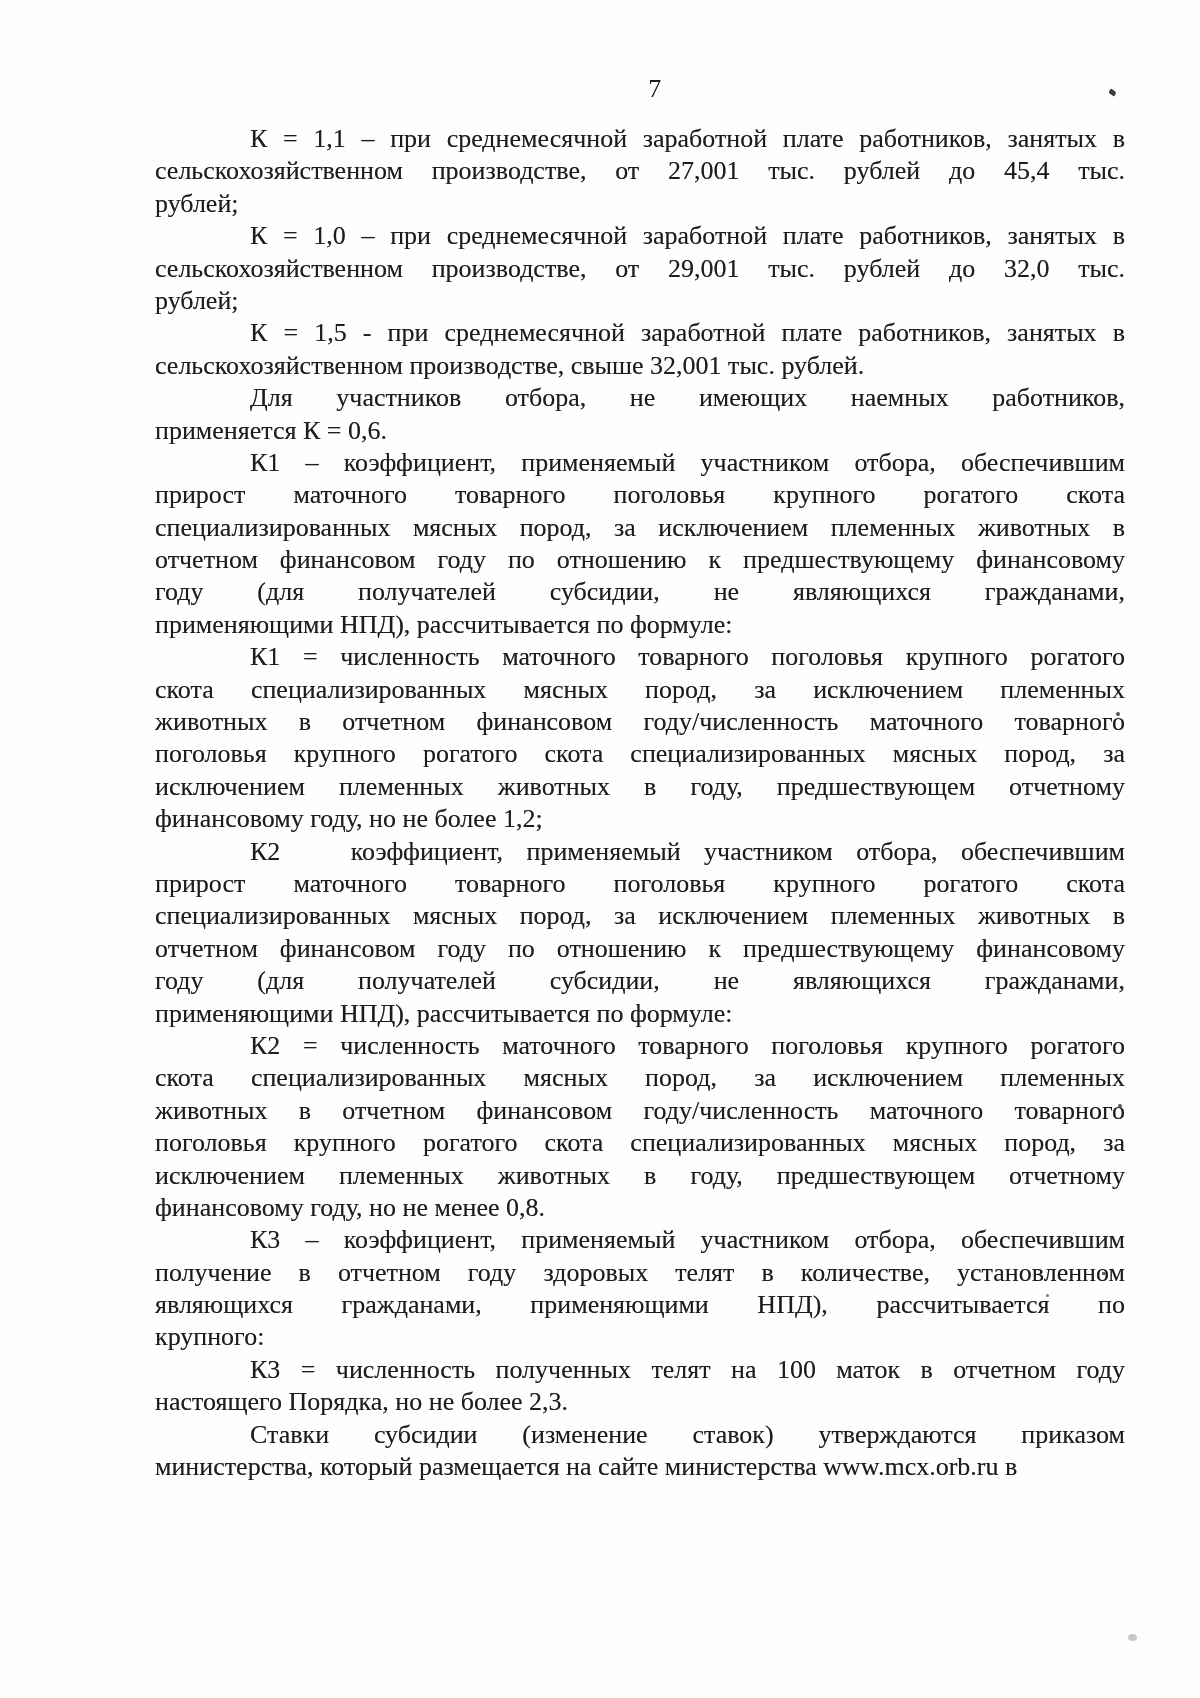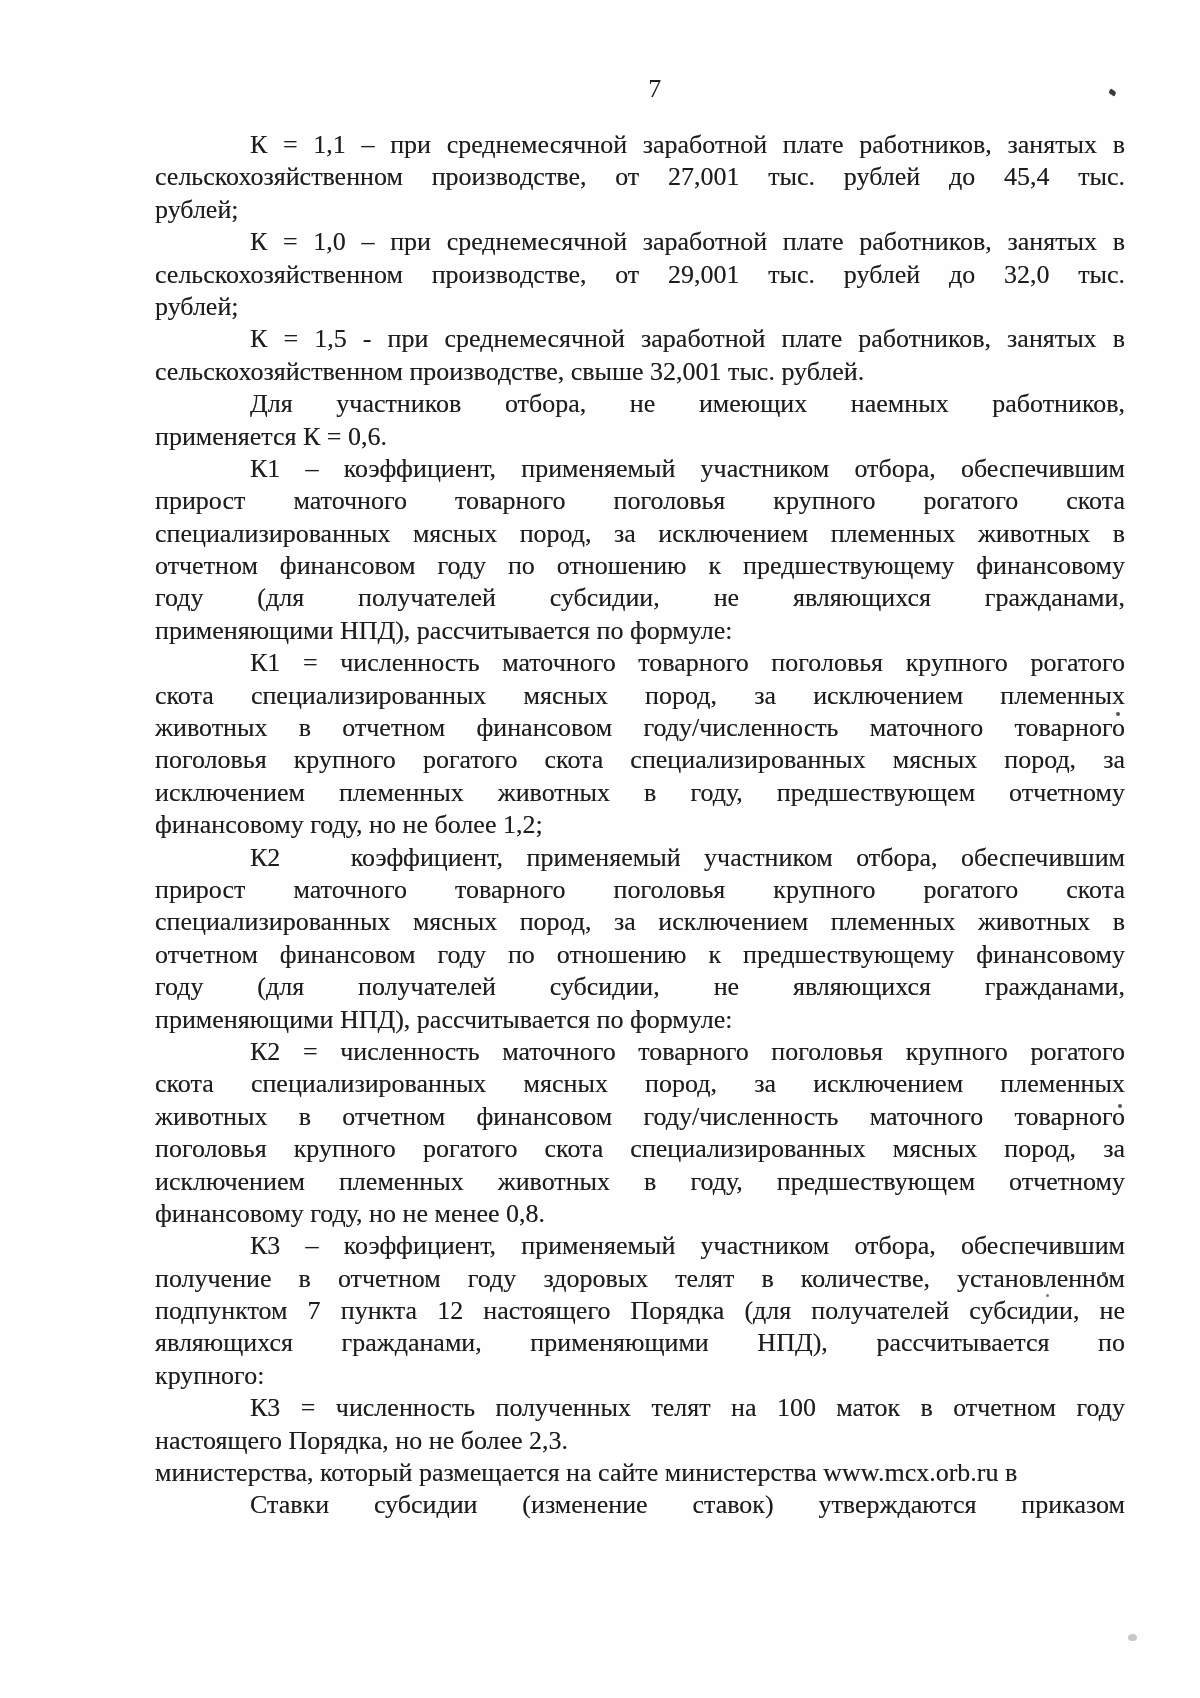--- a/index.html
+++ b/index.html
@@ -25,21 +25,21 @@
     left: 170px;
     width: 970px;
     text-align: center;
     font-size: 26px;
     line-height: 30px;
     letter-spacing: 0.5px;
   }
   .text-block {
     position: absolute;
     left: 155px;
-    top: 129px;
+    top: 123px;
     width: 970px;
     text-shadow: 0 0 0.4px rgba(0,0,0,0.45);
   }
   .line {
     font-size: 26px;
     line-height: 32.4px;
     height: 32.4px;
     text-align: justify;
     text-align-last: justify;
     overflow: hidden;
@@ -99,27 +99,26 @@
       <div class="line">году (для получателей субсидии, не являющихся гражданами,</div>
       <div class="line last">применяющими НПД), рассчитывается по формуле:</div>
       <div class="line first">К2 = численность маточного товарного поголовья крупного рогатого</div>
       <div class="line">скота специализированных мясных пород, за исключением племенных</div>
       <div class="line">животных в отчетном финансовом году/численность маточного товарного</div>
       <div class="line">поголовья крупного рогатого скота специализированных мясных пород, за</div>
       <div class="line">исключением племенных животных в году, предшествующем отчетному</div>
       <div class="line last">финансовому году, но не менее 0,8.</div>
       <div class="line first">К3 – коэффициент, применяемый участником отбора, обеспечившим</div>
       <div class="line">получение в отчетном году здоровых телят в количестве, установленном</div>
-      <div class="line">подпунктом 7 пункта 12 настоящего Порядка (для получателей субсидии, не</div>
       <div class="line">являющихся гражданами, применяющими НПД), рассчитывается по</div>
       <div class="line last">крупного:</div>
       <div class="line first">К3 = численность полученных телят на 100 маток в отчетном году</div>
       <div class="line last">настоящего Порядка, но не более 2,3.</div>
+      <div class="line first">Ставки субсидии (изменение ставок) утверждаются приказом</div>
       <div class="line last">министерства, который размещается на сайте министерства www.mcx.orb.ru в</div>
-      <div class="line first">Ставки субсидии (изменение ставок) утверждаются приказом</div>
     </div>
 
   <div class="artifact a1"></div>
   <div class="artifact a2"></div>
   <div class="artifact a3"></div>
   <div class="artifact a4"></div>
   <div class="artifact a5"></div>
   <div class="artifact a6"></div>
 </div>
 

